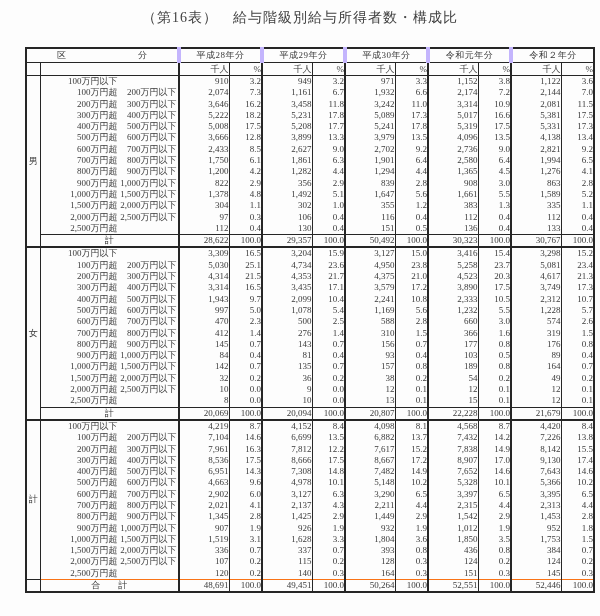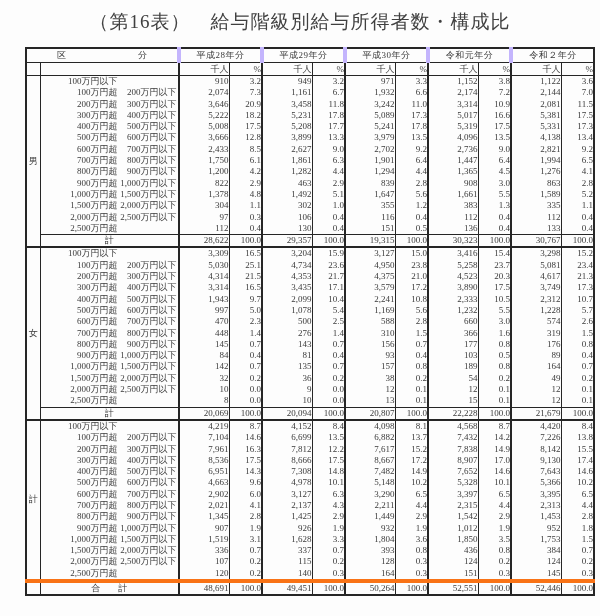--- a/index.html
+++ b/index.html
@@ -6,21 +6,21 @@
   body {
     width:600px; height:616px;
     background:#fdfdfd;
     font-family:"Liberation Serif", serif;
     color:#3a3a3a;
     position:relative;
     overflow:hidden;
   }
   .title {
     text-align:center;
-    font-size:19px;
+    font-size:14px;
     padding-top:9px;
     letter-spacing:1px;
     color:#404040;
   }
   .twrap { position:absolute; left:25px; top:47px; }
   table.t {
     border-collapse:collapse;
     table-layout:fixed;
     width:568px;
     border:2px solid #262626;
@@ -45,21 +45,21 @@
   .uhead   { border-left:2px solid #262626; border-bottom:1px solid #262626; text-align:right; padding-right:7px; }
   .phead   { border-left:1px solid #262626; border-bottom:1px solid #262626; text-align:right; padding-right:3px; }
   
   .gcell   { border-bottom:2px solid #262626; text-align:center; vertical-align:middle; }
   .lbl     { border-left:1px solid #262626; }
   .lo      { display:inline-block; width:77px; text-align:right; }
   .hi      { display:inline-block; width:59px; text-align:right; }
   .val     { border-left:2px solid #262626; text-align:right; padding-right:3px; }
   .pct     { border-left:1px solid #262626; text-align:right; padding-right:2px; }
   tr.trow td { border-top:1px solid #262626; border-bottom:2px solid #262626; }
-  tr.grow td { border-top:4px solid #f97316; }
+  tr.grow td { border-top:1px solid #f97316; }
   .tlabel  { text-align:center; }
 </style>
 </head>
 <body>
 
 <div class="title">（第16表）　給与階級別給与所得者数・構成比</div>
 
 <div class="twrap">
   <table class="t">
     <colgroup>
@@ -129,21 +129,21 @@
           <td class="val">1,932</td>
           <td class="pct">6.6</td>
           <td class="val">2,174</td>
           <td class="pct">7.2</td>
           <td class="val">2,144</td>
           <td class="pct">7.0</td>
         </tr>
         <tr>
           <td class="lbl"><span class="lo">200万円超</span><span class="hi">300万円以下</span></td>
           <td class="val">3,646</td>
-          <td class="pct">20.9</td>
+          <td class="pct">16.2</td>
           <td class="val">3,458</td>
           <td class="pct">11.8</td>
           <td class="val">3,242</td>
           <td class="pct">11.0</td>
           <td class="val">3,314</td>
           <td class="pct">10.9</td>
           <td class="val">2,081</td>
           <td class="pct">11.5</td>
         </tr>
         <tr>
@@ -199,21 +199,21 @@
           <td class="pct">9.2</td>
         </tr>
         <tr>
           <td class="lbl"><span class="lo">700万円超</span><span class="hi">800万円以下</span></td>
           <td class="val">1,750</td>
           <td class="pct">6.1</td>
           <td class="val">1,861</td>
           <td class="pct">6.3</td>
           <td class="val">1,901</td>
           <td class="pct">6.4</td>
-          <td class="val">1,447</td>
+          <td class="val">2,580</td>
           <td class="pct">6.4</td>
           <td class="val">1,994</td>
           <td class="pct">6.5</td>
         </tr>
         <tr>
           <td class="lbl"><span class="lo">800万円超</span><span class="hi">900万円以下</span></td>
           <td class="val">1,200</td>
           <td class="pct">4.2</td>
           <td class="val">1,282</td>
           <td class="pct">4.4</td>
@@ -221,21 +221,21 @@
           <td class="pct">4.4</td>
           <td class="val">1,365</td>
           <td class="pct">4.5</td>
           <td class="val">1,276</td>
           <td class="pct">4.1</td>
         </tr>
         <tr>
           <td class="lbl"><span class="lo">900万円超</span><span class="hi">1,000万円以下</span></td>
           <td class="val">822</td>
           <td class="pct">2.9</td>
-          <td class="val">463</td>
+          <td class="val">356</td>
           <td class="pct">2.9</td>
           <td class="val">839</td>
           <td class="pct">2.8</td>
           <td class="val">908</td>
           <td class="pct">3.0</td>
           <td class="val">863</td>
           <td class="pct">2.8</td>
         </tr>
         <tr>
           <td class="lbl"><span class="lo">1,000万円超</span><span class="hi">1,500万円以下</span></td>
@@ -288,21 +288,21 @@
           <td class="pct">0.4</td>
           <td class="val">133</td>
           <td class="pct">0.4</td>
         </tr>
         <tr class="trow">
           <td class="lbl tlabel">計</td>
           <td class="val">28,622</td>
           <td class="pct">100.0</td>
           <td class="val">29,357</td>
           <td class="pct">100.0</td>
-          <td class="val">19,315</td>
+          <td class="val">50,492</td>
           <td class="pct">100.0</td>
           <td class="val">30,323</td>
           <td class="pct">100.0</td>
           <td class="val">30,767</td>
           <td class="pct">100.0</td>
         </tr>
         <tr>
           <td class="gcell" rowspan="15">女</td>
           <td class="lbl"><span class="lo">100万円以下</span><span class="hi"></span></td>
           <td class="val">3,309</td>
@@ -389,21 +389,21 @@
           <td class="pct">2.5</td>
           <td class="val">588</td>
           <td class="pct">2.8</td>
           <td class="val">660</td>
           <td class="pct">3.0</td>
           <td class="val">574</td>
           <td class="pct">2.6</td>
         </tr>
         <tr>
           <td class="lbl"><span class="lo">700万円超</span><span class="hi">800万円以下</span></td>
-          <td class="val">448</td>
+          <td class="val">412</td>
           <td class="pct">1.4</td>
           <td class="val">276</td>
           <td class="pct">1.4</td>
           <td class="val">310</td>
           <td class="pct">1.5</td>
           <td class="val">366</td>
           <td class="pct">1.6</td>
           <td class="val">319</td>
           <td class="pct">1.5</td>
         </tr>

